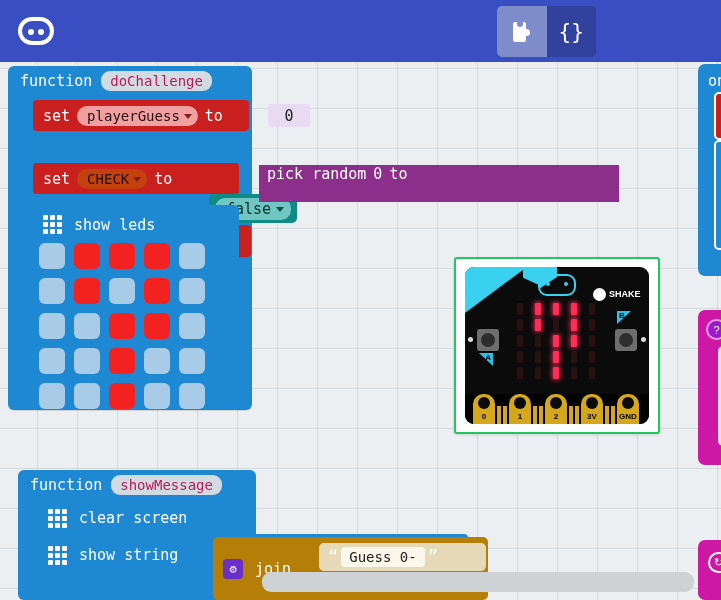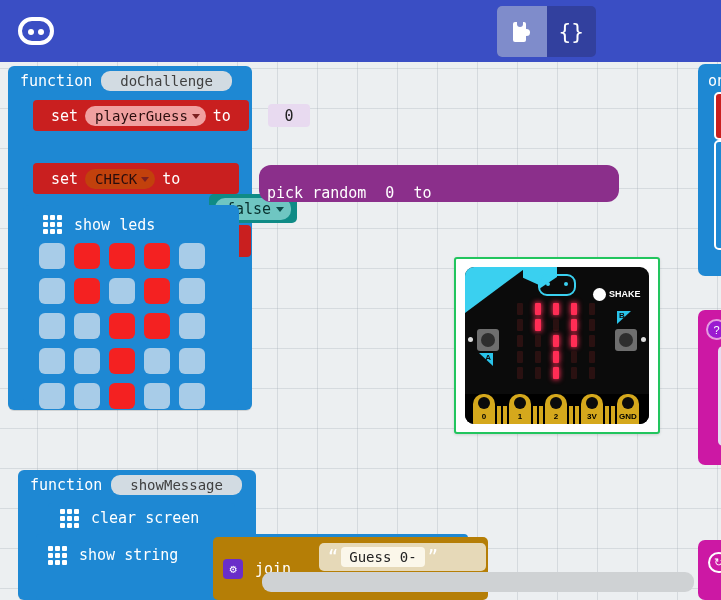--- a/index.html
+++ b/index.html
@@ -28,40 +28,40 @@
   .canvas::before{content:"";position:absolute;inset:0;
     background-image:
       linear-gradient(to right, rgba(160,170,180,.30) 1px, transparent 1px),
       linear-gradient(to bottom, rgba(160,170,180,.30) 1px, transparent 1px);
     background-size:40px 40px;background-position:-3px 6px;}
   .canvas > *{position:absolute;}
 
   
   .fnblock{background:#1e88d3;border-radius:6px;box-shadow:0 1px 0 rgba(0,0,0,.12);}
   .fnhdr{display:flex;align-items:center;height:30px;padding:0 12px;color:#fff;font-size:15px;}
-  .pill{background:#d2dbe2;color:#404040;border-radius:9px;padding:2px 19px;margin-left:9px;font-size:14px;}
+  .pill{background:#d2dbe2;color:#be185d;border-radius:9px;padding:2px 9px;margin-left:9px;font-size:14px;}
 
   .setrow{position:relative;height:31px;background:#c91f1f;border-radius:4px;color:#fff;
-          display:flex;align-items:center;padding-left:18px;font-size:15px;box-sizing:border-box;}
+          display:flex;align-items:center;padding-left:10px;font-size:15px;box-sizing:border-box;}
   .setrow .kw{margin-right:7px;}
   .varpill{background:#c2410c;color:#2a0d0d;border-radius:11px;padding:2px 18px 2px 10px;font-size:14px;position:relative;}
   .varpill.lite{background:#f0a0a0;}
   .varpill::after{content:"";position:absolute;right:6px;top:50%;margin-top:-2px;
         border-left:4px solid transparent;border-right:4px solid transparent;border-top:5px solid #7c2020;}
   .to{margin:0 7px;}
 
   .numblk{background:#e8daf0;color:#222;border-radius:4px;height:23px;min-width:28px;
           display:flex;align-items:center;justify-content:center;font-size:15px;padding:0 7px;}
   .boolblk{background:#0f8b86;border-radius:5px;height:29px;display:flex;align-items:center;padding:0 6px;}
   .boolpill{background:#6fc6c2;color:#08302e;border-radius:10px;padding:2px 20px 2px 11px;font-size:15px;position:relative;}
   .boolpill::after{content:"";position:absolute;right:7px;top:50%;margin-top:-2px;
         border-left:4px solid transparent;border-right:4px solid transparent;border-top:5px solid #0a4a47;}
 
-  .mathblk{background:#8b2f8b;border-radius:12px;height:34px;display:flex;align-items:flex-end;
-           color:#fff;font-size:15px;padding:0 8px;gap:12px;}
+  .mathblk{background:#8b2f8b;border-radius:0;height:34px;display:flex;align-items:flex-start;
+           color:#fff;font-size:15px;padding:0 8px;}
   .selvar{background:#c91f1f;border:2px solid #fff;border-radius:5px;padding:2px 4px;display:flex;align-items:center;}
 
   .ledgrid{display:grid;grid-template-columns:repeat(5,26px);grid-template-rows:repeat(5,26px);gap:9px;}
   .led{width:26px;height:26px;border-radius:6px;background:#a8cce8;}
   .led.on{background:#f42121;}
   .gridicon{display:grid;grid-template-columns:repeat(3,5px);grid-template-rows:repeat(3,5px);gap:2px;}
   .gridicon span{background:#fff;border-radius:1px;}
   .bluerow{background:#1e88d3;color:#fff;display:flex;align-items:center;font-size:15px;border-radius:4px;}
 
   
@@ -311,21 +311,21 @@
       </div>
     </div>
 
     <div class="fnblock" style="left:18px;top:408px;width:238px;height:130px;">
       <div class="fnhdr">
         <span>function</span>
         <span class="pill">showMessage</span>
       </div>
     </div>
 
-    <div class="bluerow" style="left:48px;top:441px;width:175px;height:30px;padding-left:12px;">
+    <div class="bluerow" style="left:36px;top:441px;width:175px;height:30px;padding-left:12px;">
       <span class="gridicon">
         <span></span>
           <span></span>
           <span></span>
           <span></span>
           <span></span>
         <span></span>
           <span></span>
           <span></span>
           <span></span>

